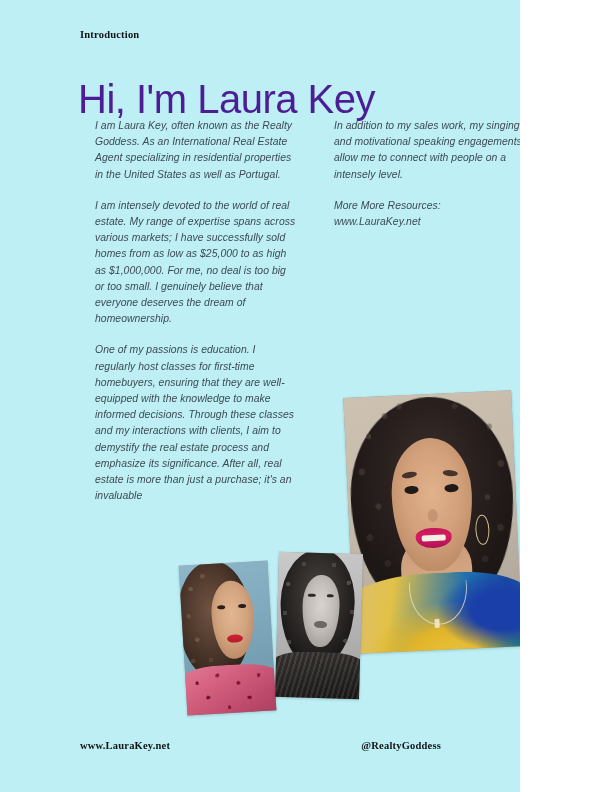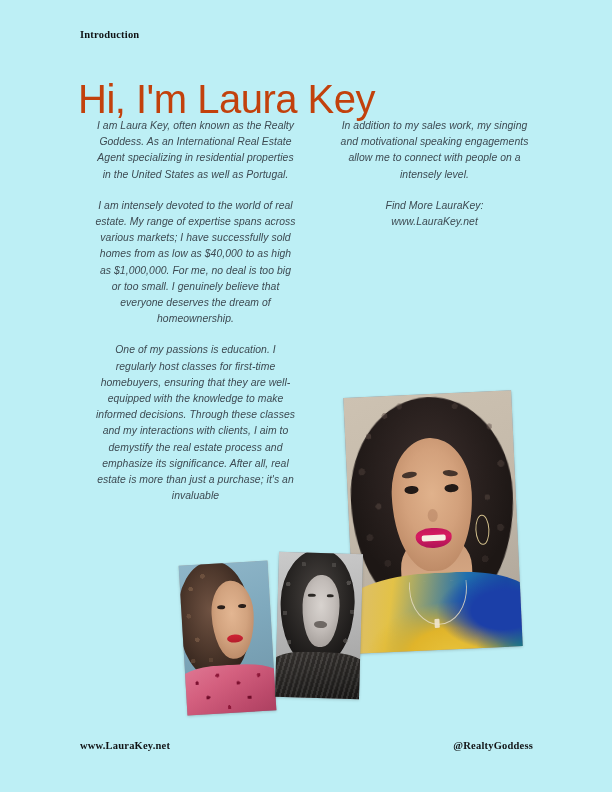--- a/index.html
+++ b/index.html
@@ -9,25 +9,24 @@
   }
   body {
     width: 612px;
     height: 792px;
     overflow: hidden;
     font-family: "Liberation Sans", sans-serif;
     -webkit-font-smoothing: antialiased;
   }
   #page {
     position: relative;
-    width: 612px;
+    width: 520px;
     height: 792px;
     background: #bdeff5;
     overflow: hidden;
-    text-align: center;
   }
 
   
   #eyebrow {
     position: absolute;
     left: 80px;
     top: 29px;
     font-family: "Liberation Serif", serif;
     font-weight: bold;
     font-size: 10.5px;
@@ -35,21 +34,21 @@
     color: #111315;
   }
   #title {
     position: absolute;
     left: 78px;
     top: 50px;
     font-family: "Liberation Sans", sans-serif;
     font-weight: normal;
     font-size: 40px;
     letter-spacing: -0.5px;
-    color: #c2410c;
+    color: #4c1d95;
     white-space: nowrap;
   }
 
   
   .col {
     position: absolute;
     top: 118px;
     width: 216px;
     font-size: 10.4px;
     line-height: 16.2px;
@@ -405,28 +404,28 @@
 </head>
 <body>
 
 <div id="page">
 
   <div id="eyebrow">Introduction</div>
   <h1 id="title">Hi, I'm Laura Key</h1>
 
   <div class="col" id="col-left">
     <p>I am Laura Key, often known as the Realty Goddess. As an International Real Estate Agent specializing in residential properties in the United States as well as Portugal.</p>
-    <p>I am intensely devoted to the world of real estate. My range of expertise spans across various markets; I have successfully sold homes from as low as $40,000 to as high as $1,000,000. For me, no deal is too big or too small. I genuinely believe that everyone deserves the dream of homeownership.</p>
+    <p>I am intensely devoted to the world of real estate. My range of expertise spans across various markets; I have successfully sold homes from as low as $25,000 to as high as $1,000,000. For me, no deal is too big or too small. I genuinely believe that everyone deserves the dream of homeownership.</p>
     <p>One of my passions is education. I regularly host classes for first-time homebuyers, ensuring that they are well-equipped with the knowledge to make informed decisions. Through these classes and my interactions with clients, I aim to demystify the real estate process and emphasize its significance. After all, real estate is more than just a purchase; it's an invaluable</p>
   </div>
 
   <div class="col" id="col-right">
     <p>In addition to my sales work, my singing and motivational speaking engagements allow me to connect with people on a intensely level.</p>
     <p class="resources-block">
-      <span>Find More LauraKey:</span>
+      <span>More More Resources:</span>
       <span>www.LauraKey.net</span>
     </p>
   </div>
 
   <div class="photo" id="photo-left">
     <div class="inner">
       <div class="bg"></div>
       <div class="hair"></div>
       <div class="curls"></div>
       <div class="face"></div>

